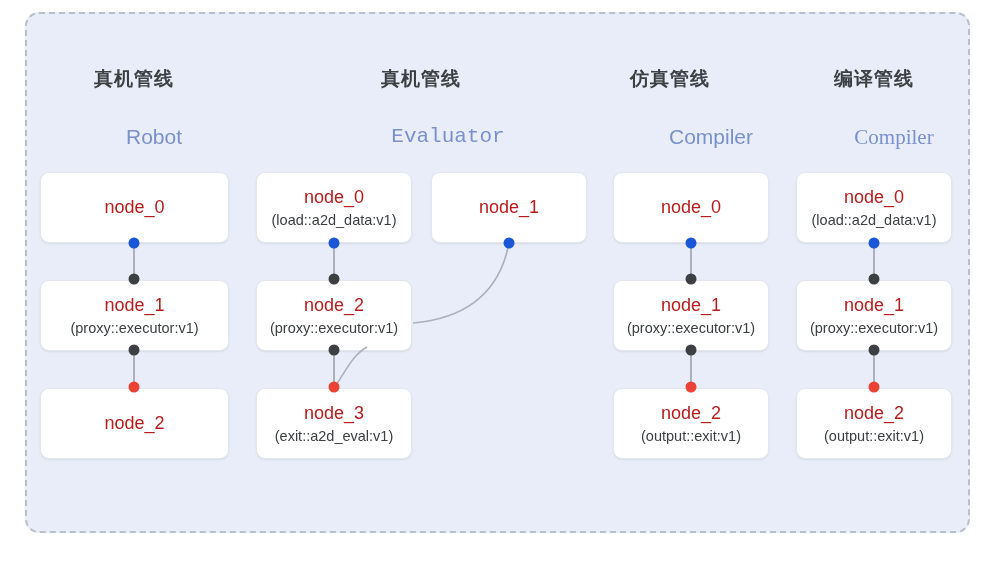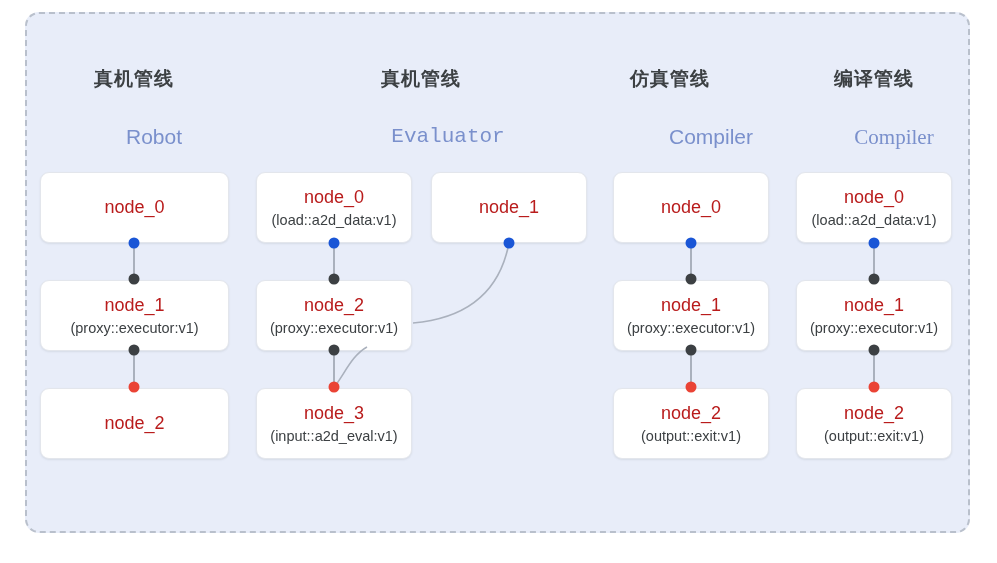--- a/index.html
+++ b/index.html
@@ -143,21 +143,21 @@
     </div>
     <div class="node-card" style="left:431px;top:172px;width:156px;height:71px;">
       <div class="node-name">node_1</div>
     </div>
     <div class="node-card" style="left:256px;top:280px;width:156px;height:71px;">
       <div class="node-name">node_2</div>
       <div class="node-type">(proxy::executor:v1)</div>
     </div>
     <div class="node-card" style="left:256px;top:388px;width:156px;height:71px;">
       <div class="node-name">node_3</div>
-      <div class="node-type">(input::a2d_eval:v1)</div>
+      <div class="node-type">(exit::a2d_eval:v1)</div>
     </div>
 
     <div class="vlink" style="left:334px;top:243px;height:36px;"></div>
     <div class="vlink" style="left:334px;top:351px;height:36px;"></div>
 
     <div class="port blue" style="left:334px;top:243px;"></div>
     <div class="port blue" style="left:509px;top:243px;"></div>
     <div class="port black" style="left:334px;top:279px;"></div>
     <div class="port black" style="left:334px;top:350px;"></div>
     <div class="port red" style="left:334px;top:387px;"></div>

